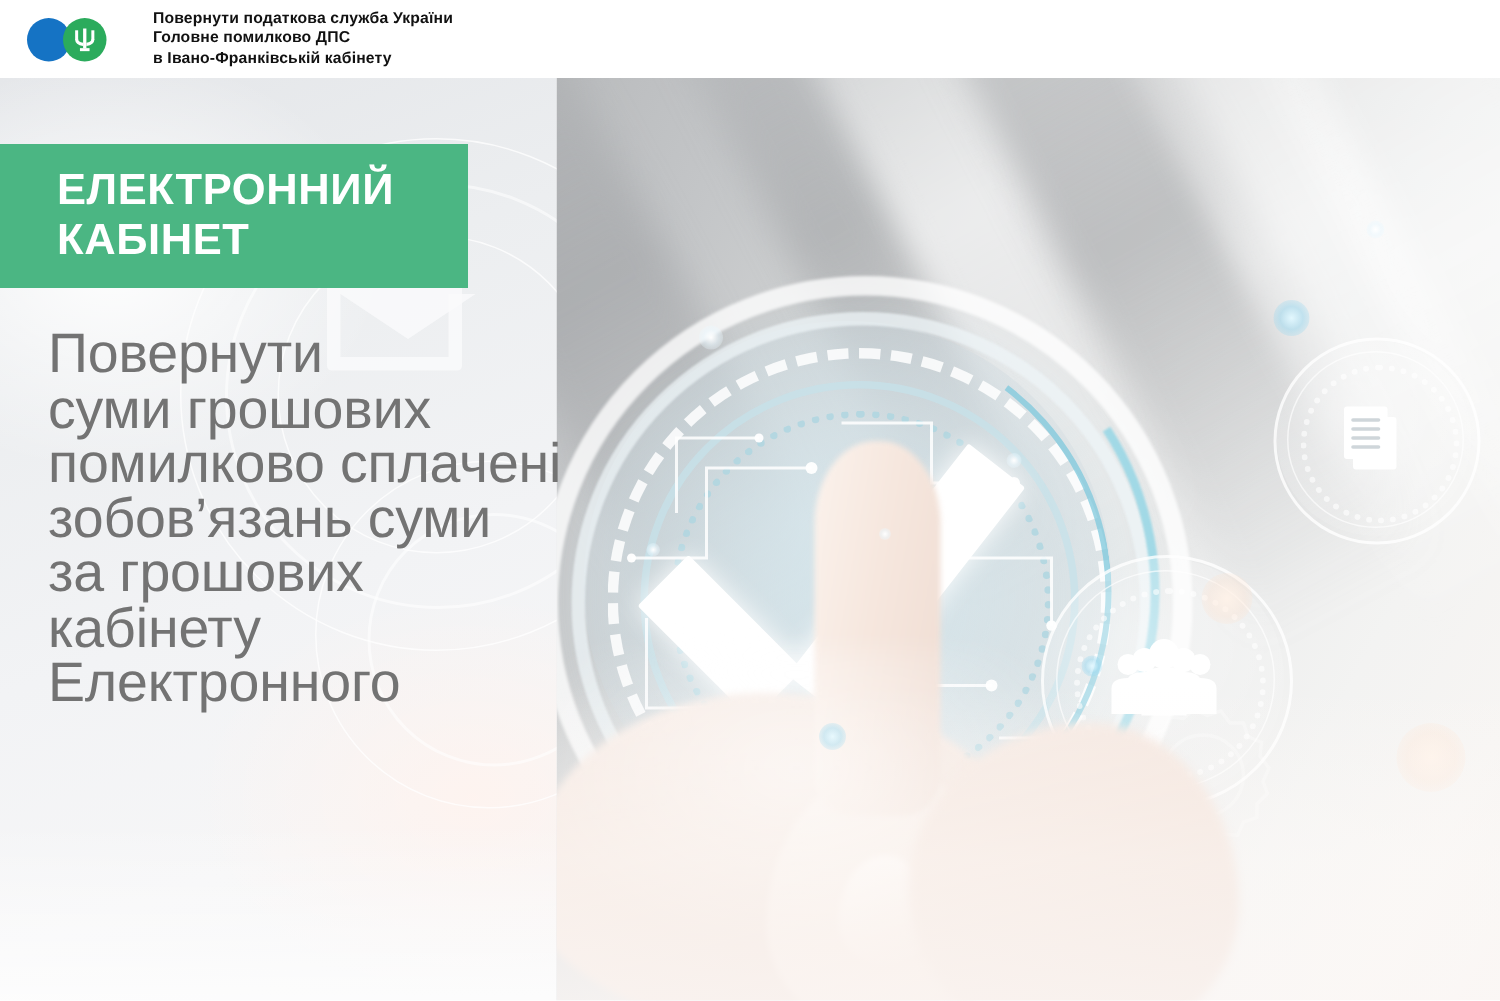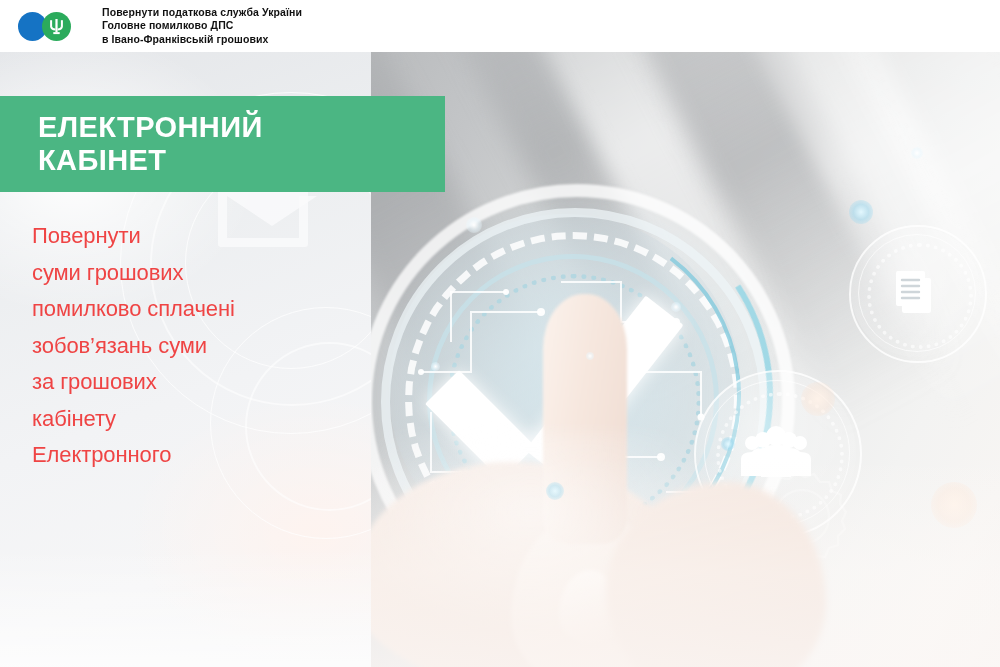--- a/index.html
+++ b/index.html
@@ -107,21 +107,21 @@
     position: absolute;
     left: 0; bottom: 0;
     width: 100%; height: 120px;
     background: linear-gradient(to bottom, rgba(255,255,255,0) 0%, rgba(255,255,255,0.75) 100%);
   }
 
   
   .green-banner {
     position: absolute;
     left: 0; top: 96px;
-    width: 445px;
+    width: 312px;
     height: 96px;
     background: #4bb683;
     z-index: 30;
     display: flex;
     flex-direction: column;
     justify-content: center;
   }
   .green-banner .bn-line {
     color: #ffffff;
     font-size: 29px;
@@ -131,22 +131,22 @@
     padding-left: 38px;
   }
 
   
   .body-copy {
     position: absolute;
     left: 0; top: 218px;
     width: 360px;
     z-index: 31;
     padding-left: 32px;
-    color: #ef4444;
-    font-size: 22px;
+    color: #737373;
+    font-size: 37px;
     line-height: 36.5px;
     font-weight: normal;
     letter-spacing: -0.1px;
   }
   .body-copy .bc-line { white-space: nowrap; }
 
   
   .photo {
     position: absolute;
     left: 371px; top: 52px;
@@ -467,17 +467,17 @@
             <path d="M1.1 8.2 Q1.1 12.1 6.4 12.6 L6.4 10.5 Q3.1 10.1 3.1 8.2 Z"></path>
             <path d="M13.9 8.2 Q13.9 12.1 8.6 12.6 L8.6 10.5 Q11.9 10.1 11.9 8.2 Z"></path>
             <rect x="4.3" y="14.1" width="6.4" height="2"></rect>
           </g>
         </svg>
       </div>
     </div>
     <div class="header-text">
       <div>Повернути податкова служба України</div>
       <div>Головне помилково ДПС</div>
-      <div>в Івано-Франківській грошових</div>
+      <div>в Івано-Франківській кабінету</div>
     </div>
   </div>
 
 </div>
 
 </body></html>

